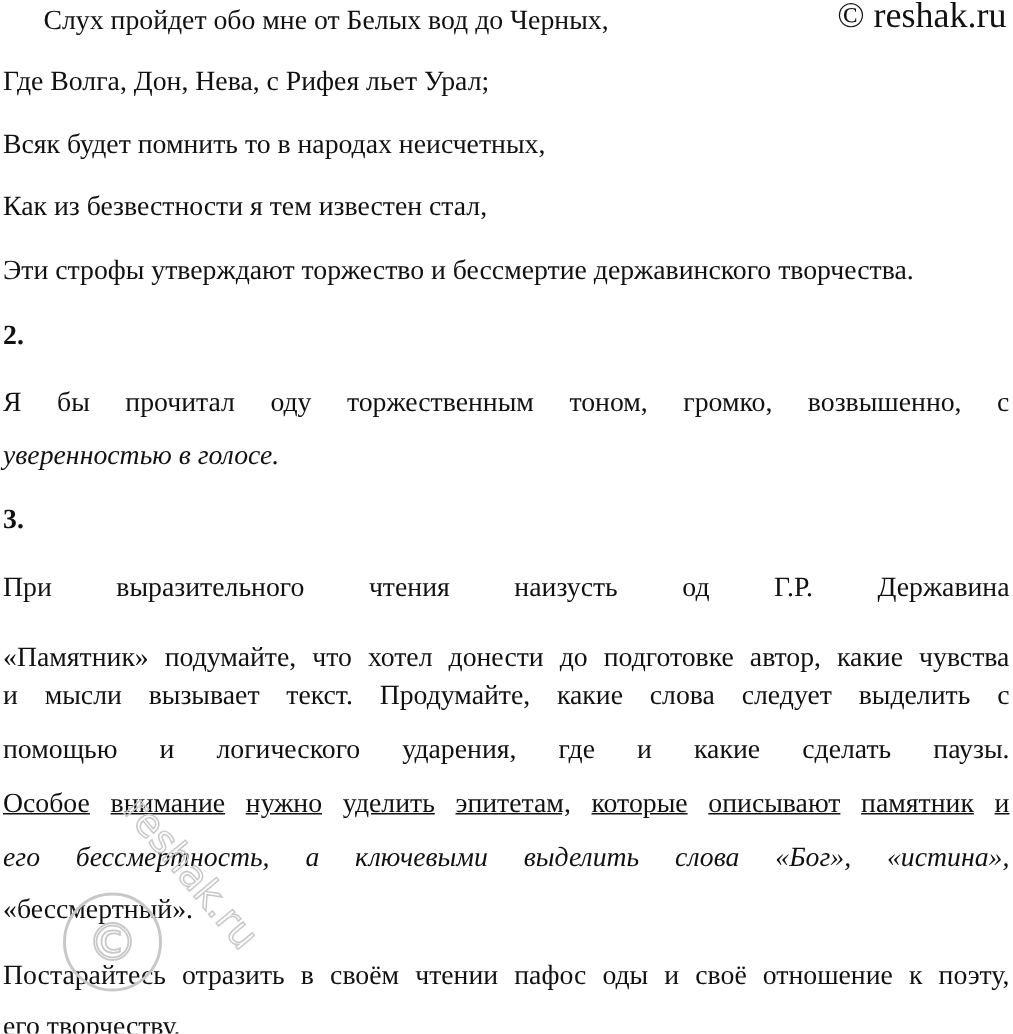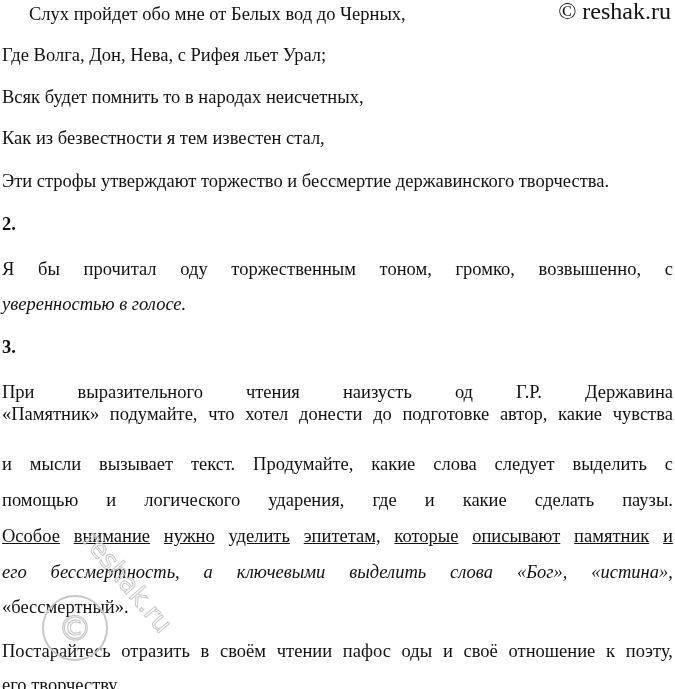--- a/index.html
+++ b/index.html
@@ -61,21 +61,21 @@
     <div class="just-inner">
       <span>При</span>
       <span>выразительного</span>
       <span>чтения</span>
       <span>наизусть</span>
       <span>од</span>
       <span>Г.Р.</span>
       <span>Державина</span>
     </div>
   </div>
-<div class="just" style="top:403px;">
+<div class="just" style="top:428px;">
     <div class="just-inner">
       <span>«Памятник»</span>
       <span>подумайте,</span>
       <span>что</span>
       <span>хотел</span>
       <span>донести</span>
       <span>до</span>
       <span>подготовке</span>
       <span>автор,</span>
       <span>какие</span>

